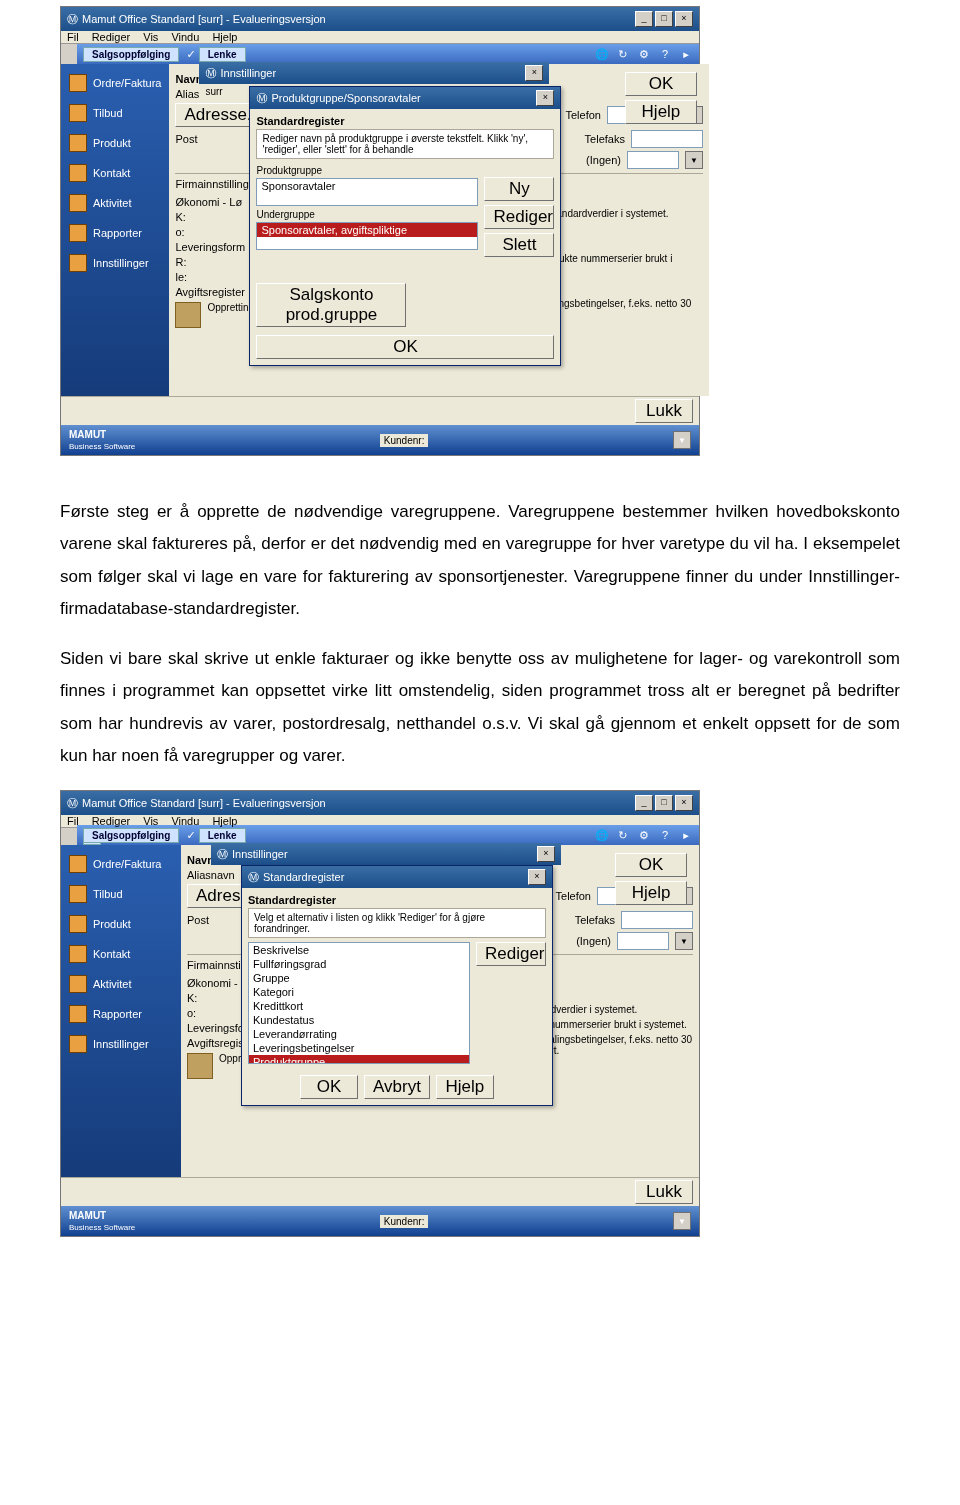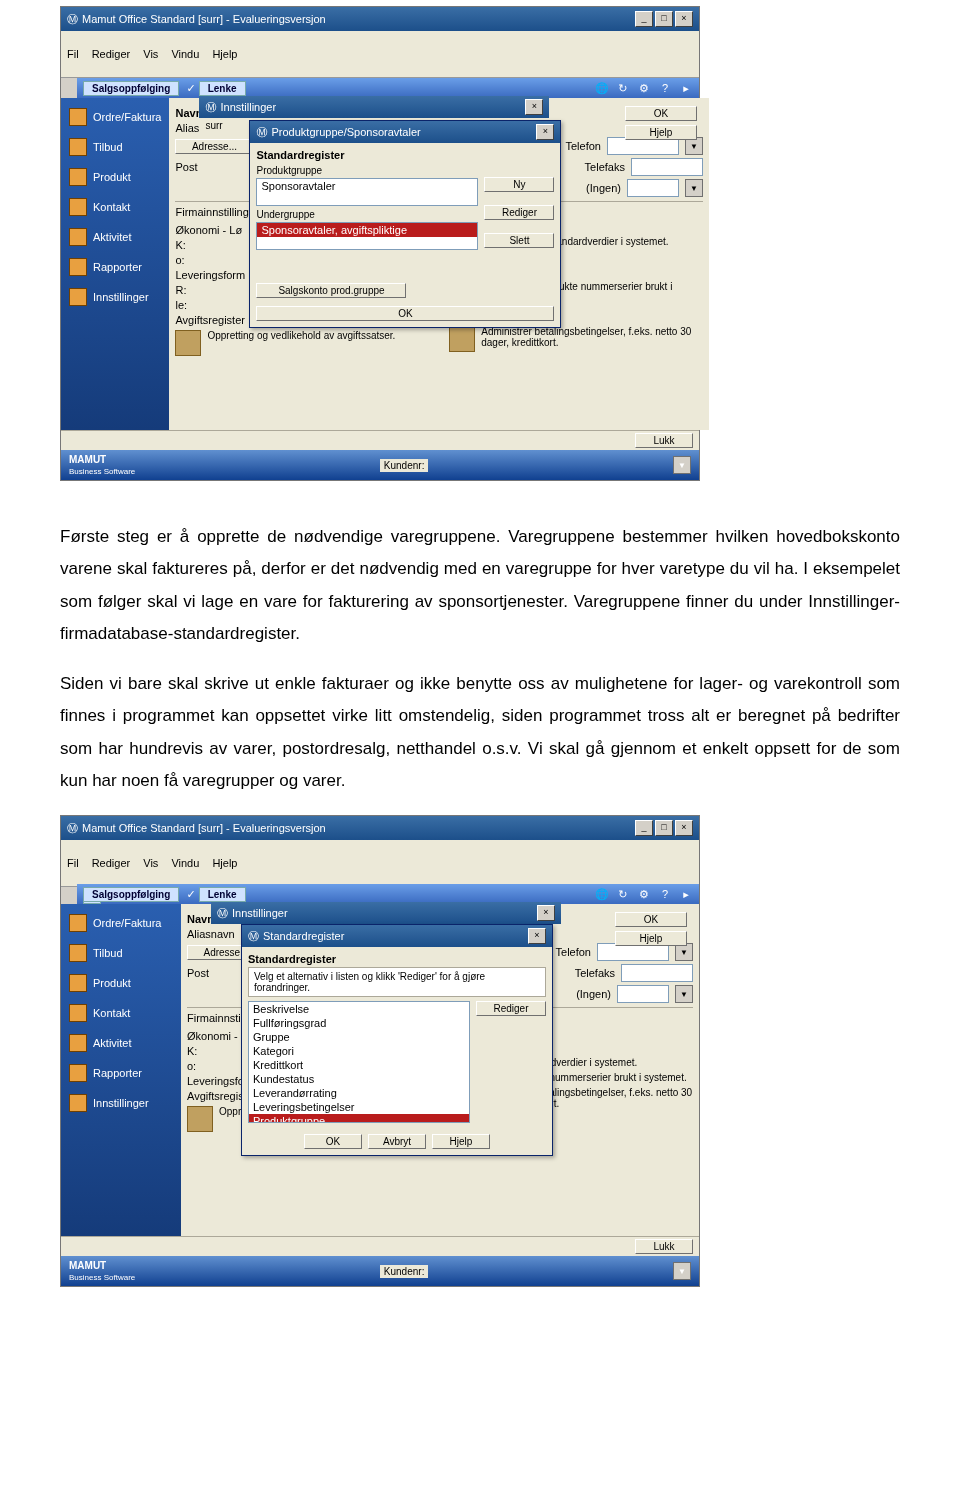--- a/index.html
+++ b/index.html
@@ -44,21 +44,21 @@
     border-right-color: #404040;
     border-bottom-color: #404040;
     font-size: 9px;
     text-align: center;
     line-height: 12px;
     color: #000;
     cursor: pointer;
   }
   .menubar {
     background: #ece9d8;
-    padding: 17px 6px;
+    padding: 0 6px;
     border-bottom: 1px solid #999;
   }
   .menubar span { margin-right: 10px; }
   .toolbar-row {
     background: linear-gradient(#6a9ee8, #3a6ac0);
     padding: 3px 6px;
     color: #fff;
     display: flex;
     justify-content: space-between;
     align-items: center;
@@ -108,21 +108,21 @@
     border: 1px solid #7f9db9;
     height: 16px;
     flex: 1;
   }
   .btn {
     background: #ece9d8;
     border: 1px solid #fff;
     border-right-color: #707070;
     border-bottom-color: #707070;
     padding: 1px 14px;
-    font-size: 10px;
+    font-size: 17px;
     cursor: pointer;
     text-align: center;
     min-width: 50px;
   }
   .btn.small { padding: 1px 8px; min-width: 40px; }
   .dialog {
     position: absolute;
     background: #ece9d8;
     border: 1px solid #0a246a;
     box-shadow: 2px 2px 4px rgba(0,0,0,0.3);
@@ -362,34 +362,35 @@
       <div class="dialog" style="left:80px;top:22px;width:310px">
         <div class="titlebar">
           <div class="titlebar-left">
             <span>Ⓜ</span>
             <span>Produktgruppe/Sponsoravtaler</span>
           </div>
           <div class="win-btn">×</div>
         </div>
         <div class="dialog-body">
           <div style="font-weight:bold;font-size:11px;margin-bottom:2px">Standardregister</div>
+          <div class="hint">Rediger navn på produktgruppe i øverste tekstfelt. Klikk 'ny', 'rediger', eller 'slett' for å behandle</div>
           <div style="display:flex;gap:6px">
             <div style="flex:1">
               <div class="subsection-label">Produktgruppe</div>
               <div class="listbox">
                 <div class="list-item">Sponsoravtaler</div>
               </div>
               <div class="subsection-label">Undergruppe</div>
               <div class="listbox">
                 <div class="list-item selected">Sponsoravtaler, avgiftspliktige</div>
               </div>
               <div style="height:30px"></div>
               <div class="btn" style="width:120px">Salgskonto prod.gruppe</div>
             </div>
-            <div style="width:70px;display:flex;flex-direction:column;gap:13px;padding-top:14px">
+            <div style="width:70px;display:flex;flex-direction:column;gap:4px;padding-top:14px">
               <div class="btn small">Ny</div>
               <div class="btn small">Rediger</div>
               <div class="btn small">Slett</div>
             </div>
           </div>
           <div style="text-align:center;margin-top:8px">
             <div class="btn">OK</div>
           </div>
         </div>
       </div>

